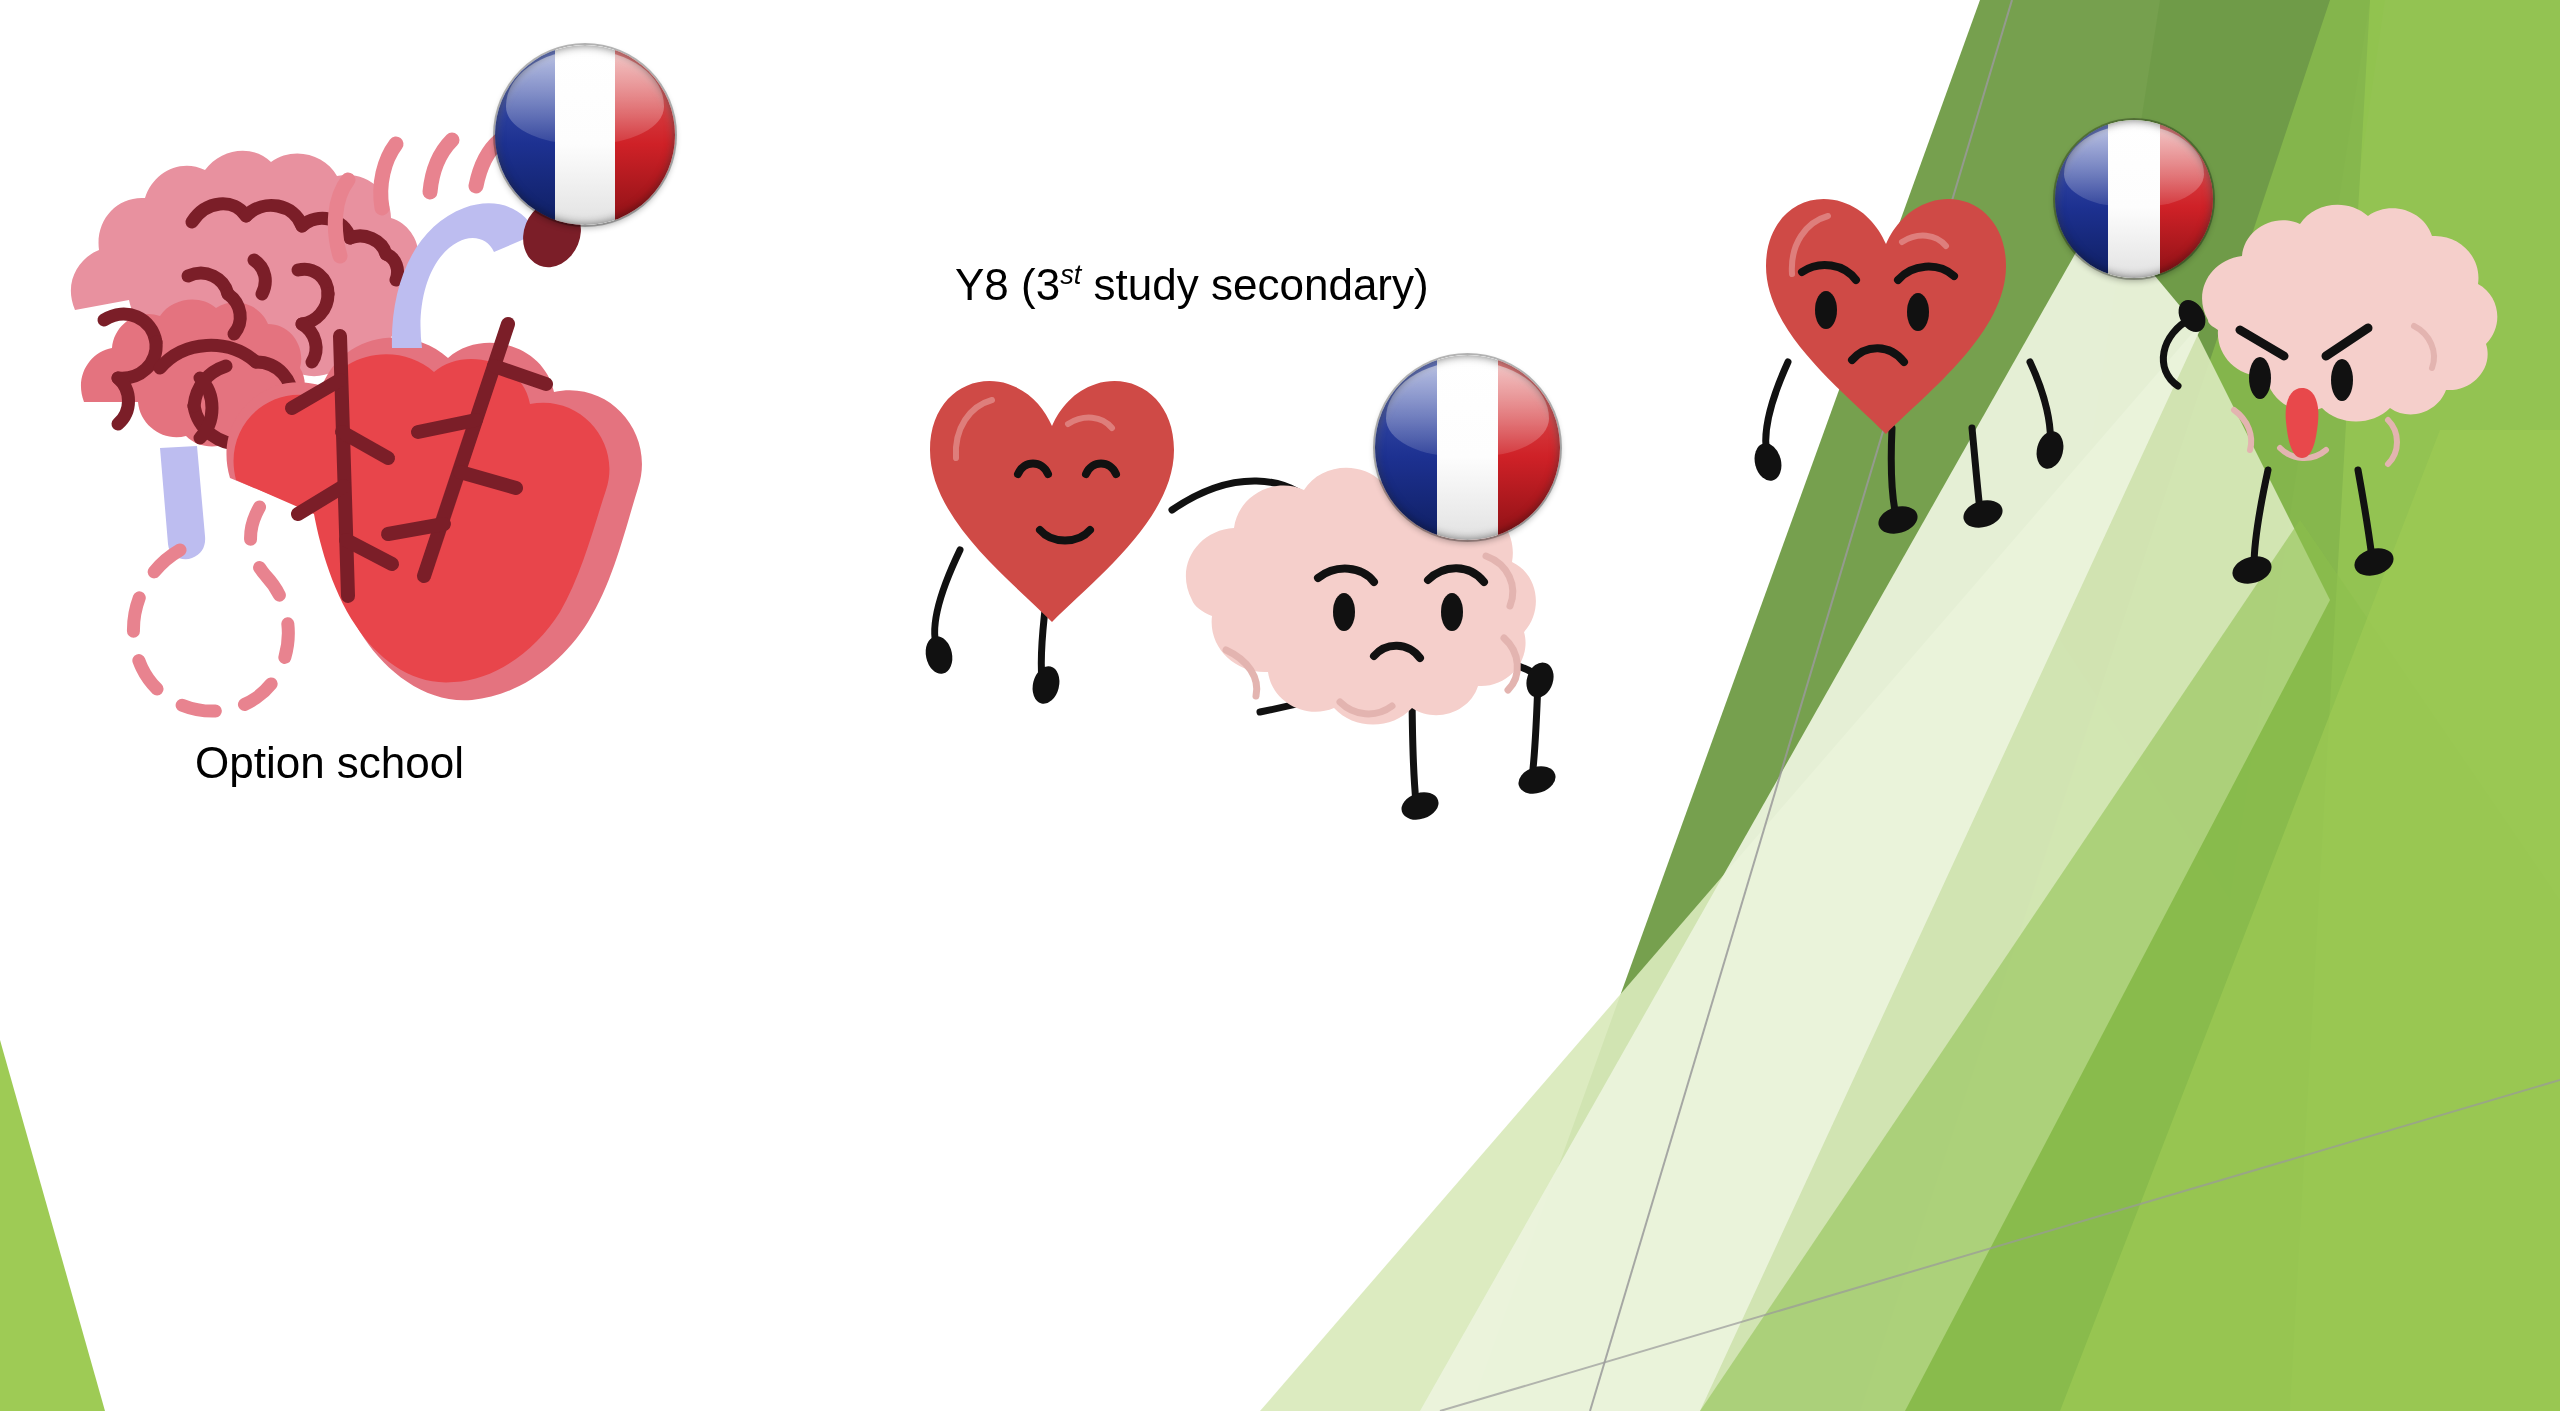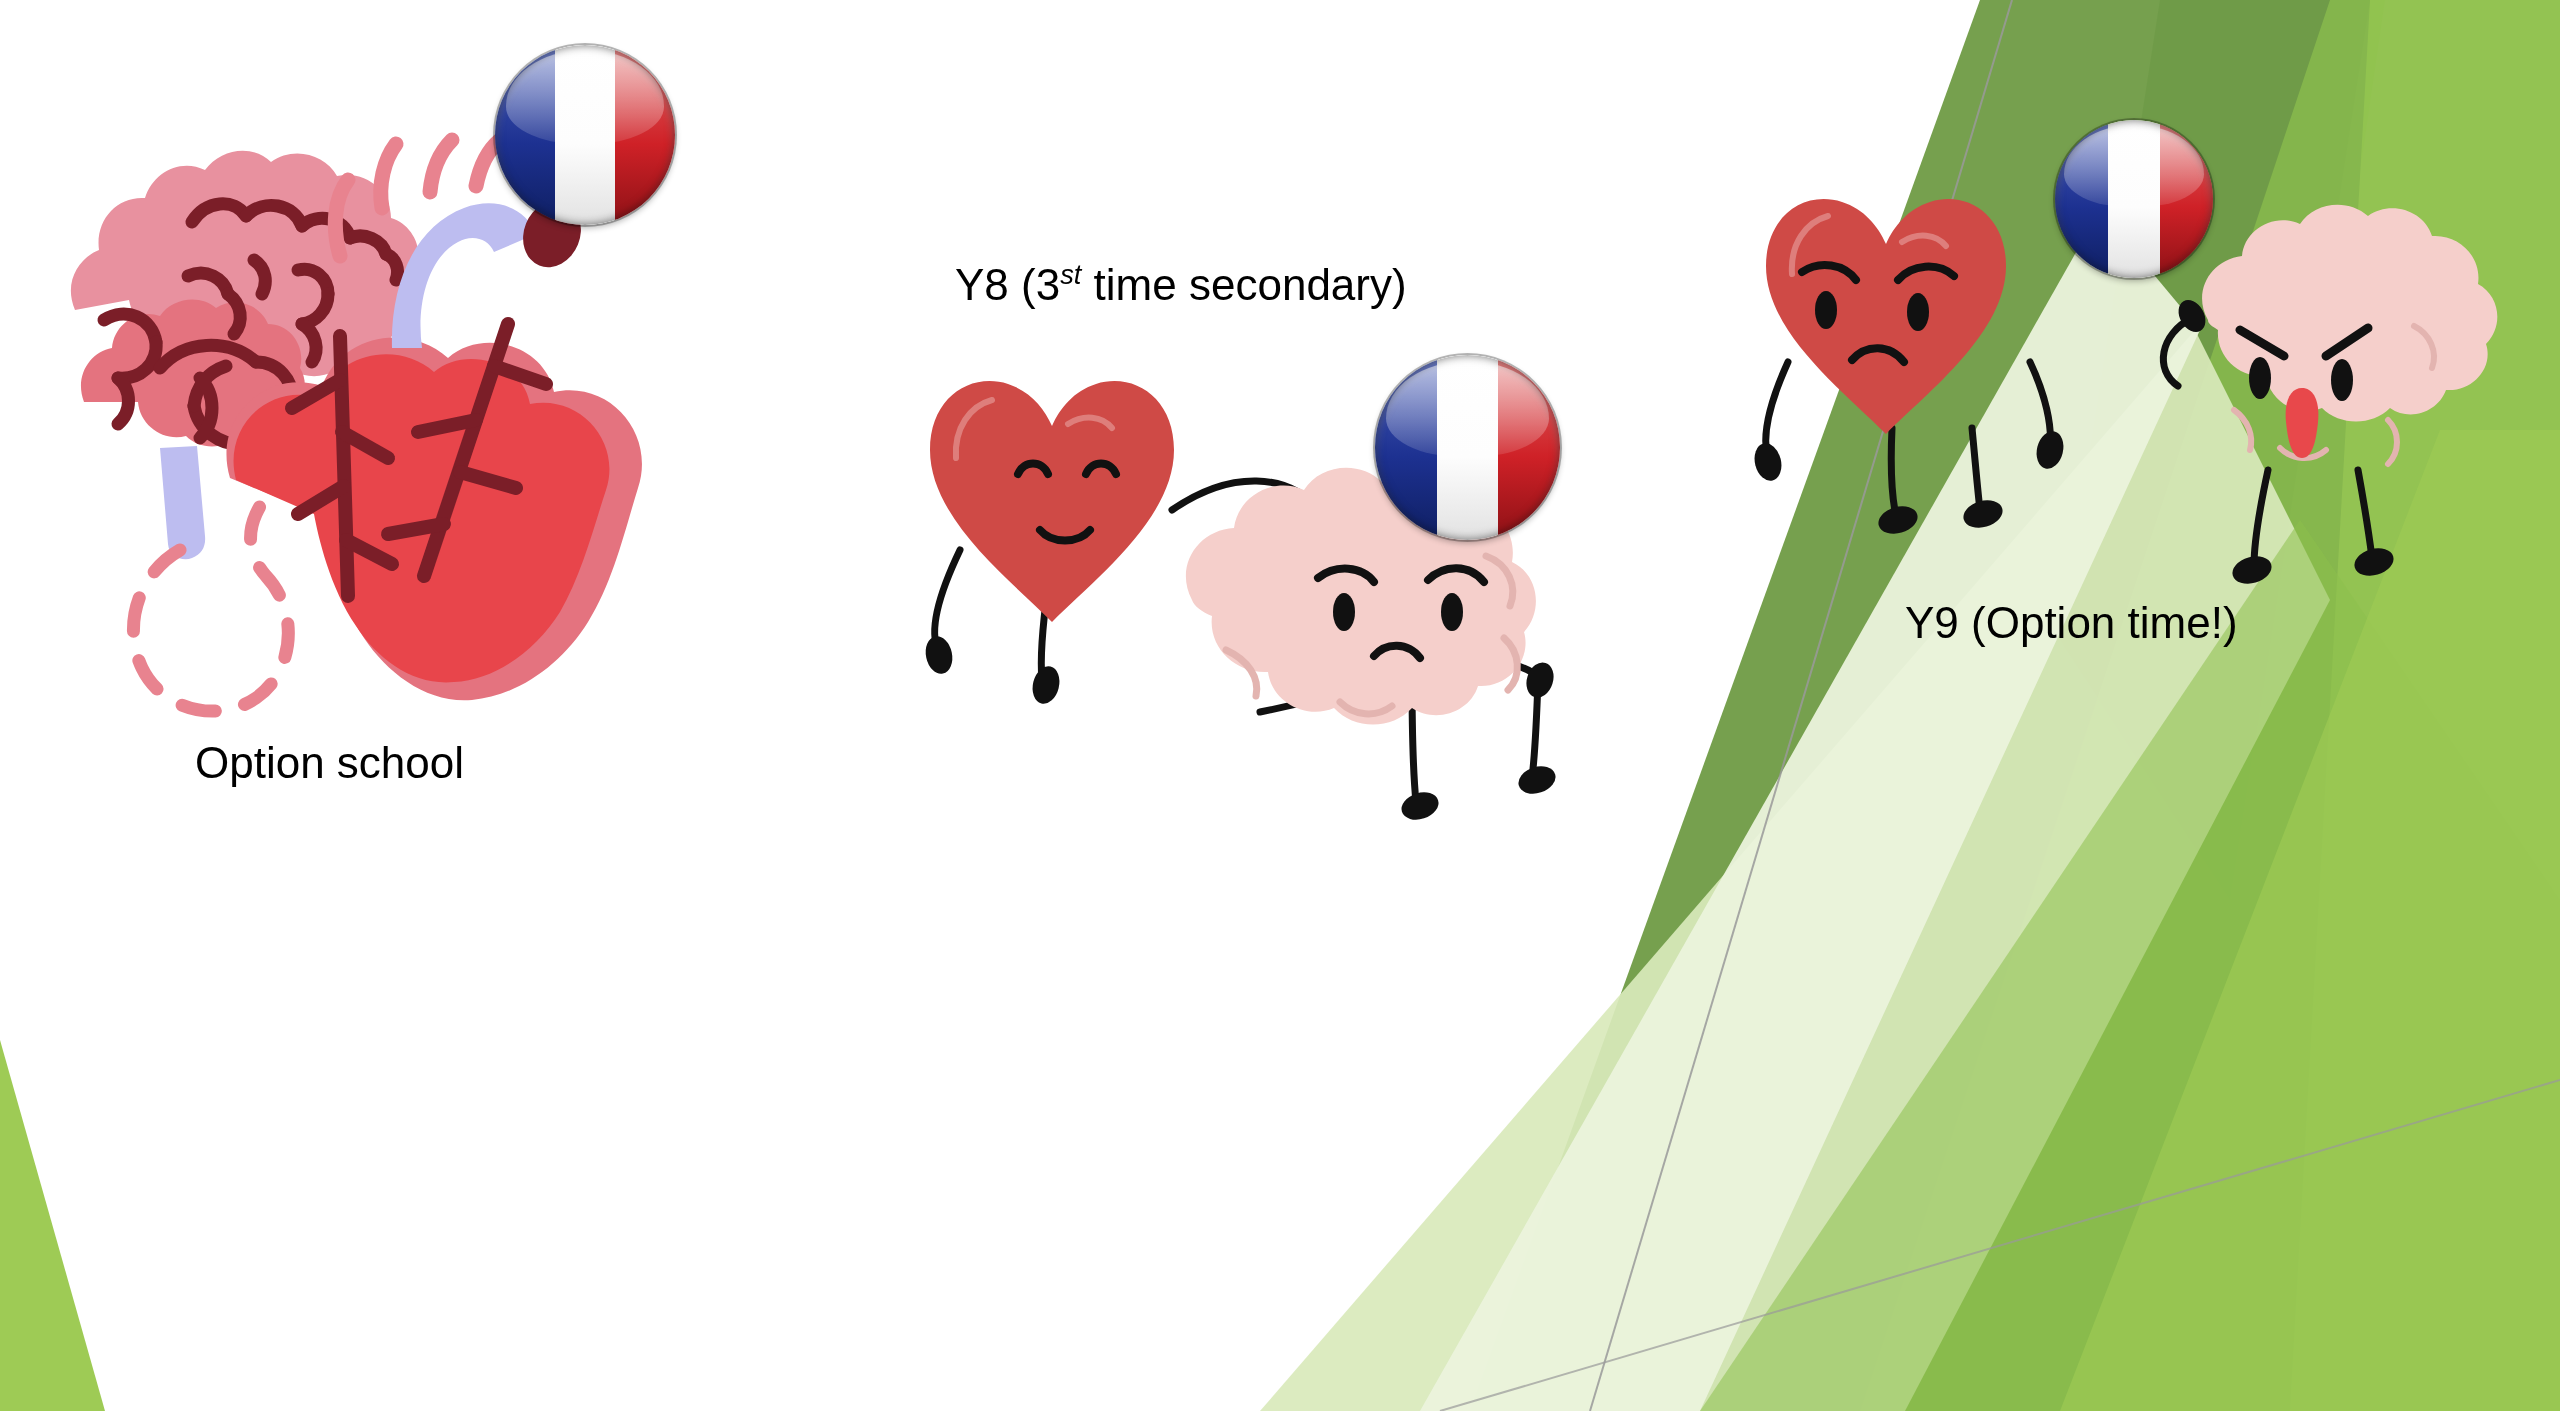--- a/index.html
+++ b/index.html
@@ -326,17 +326,16 @@
       <i class="b-blue"></i>
       <i class="b-white"></i>
       <i class="b-red"></i>
     </div>
     <div class="gloss"></div>
     <div class="rim"></div>
   </div>
 
   <div class="caption" id="cap-middle-school">Option school</div>
 
-  <div class="caption" id="cap-y8"><span>Y8 (3</span><sup>st</sup><span> time secondary)</span></div>
-
-  <div class="caption" id="cap-y9">Y9 (Option time!)</div>
+  <div class="caption" id="cap-y8"><span>Y8 (3</span><sup>st</sup><span> study secondary)</span></div>
+
 
 </div>
 
 </body></html>

